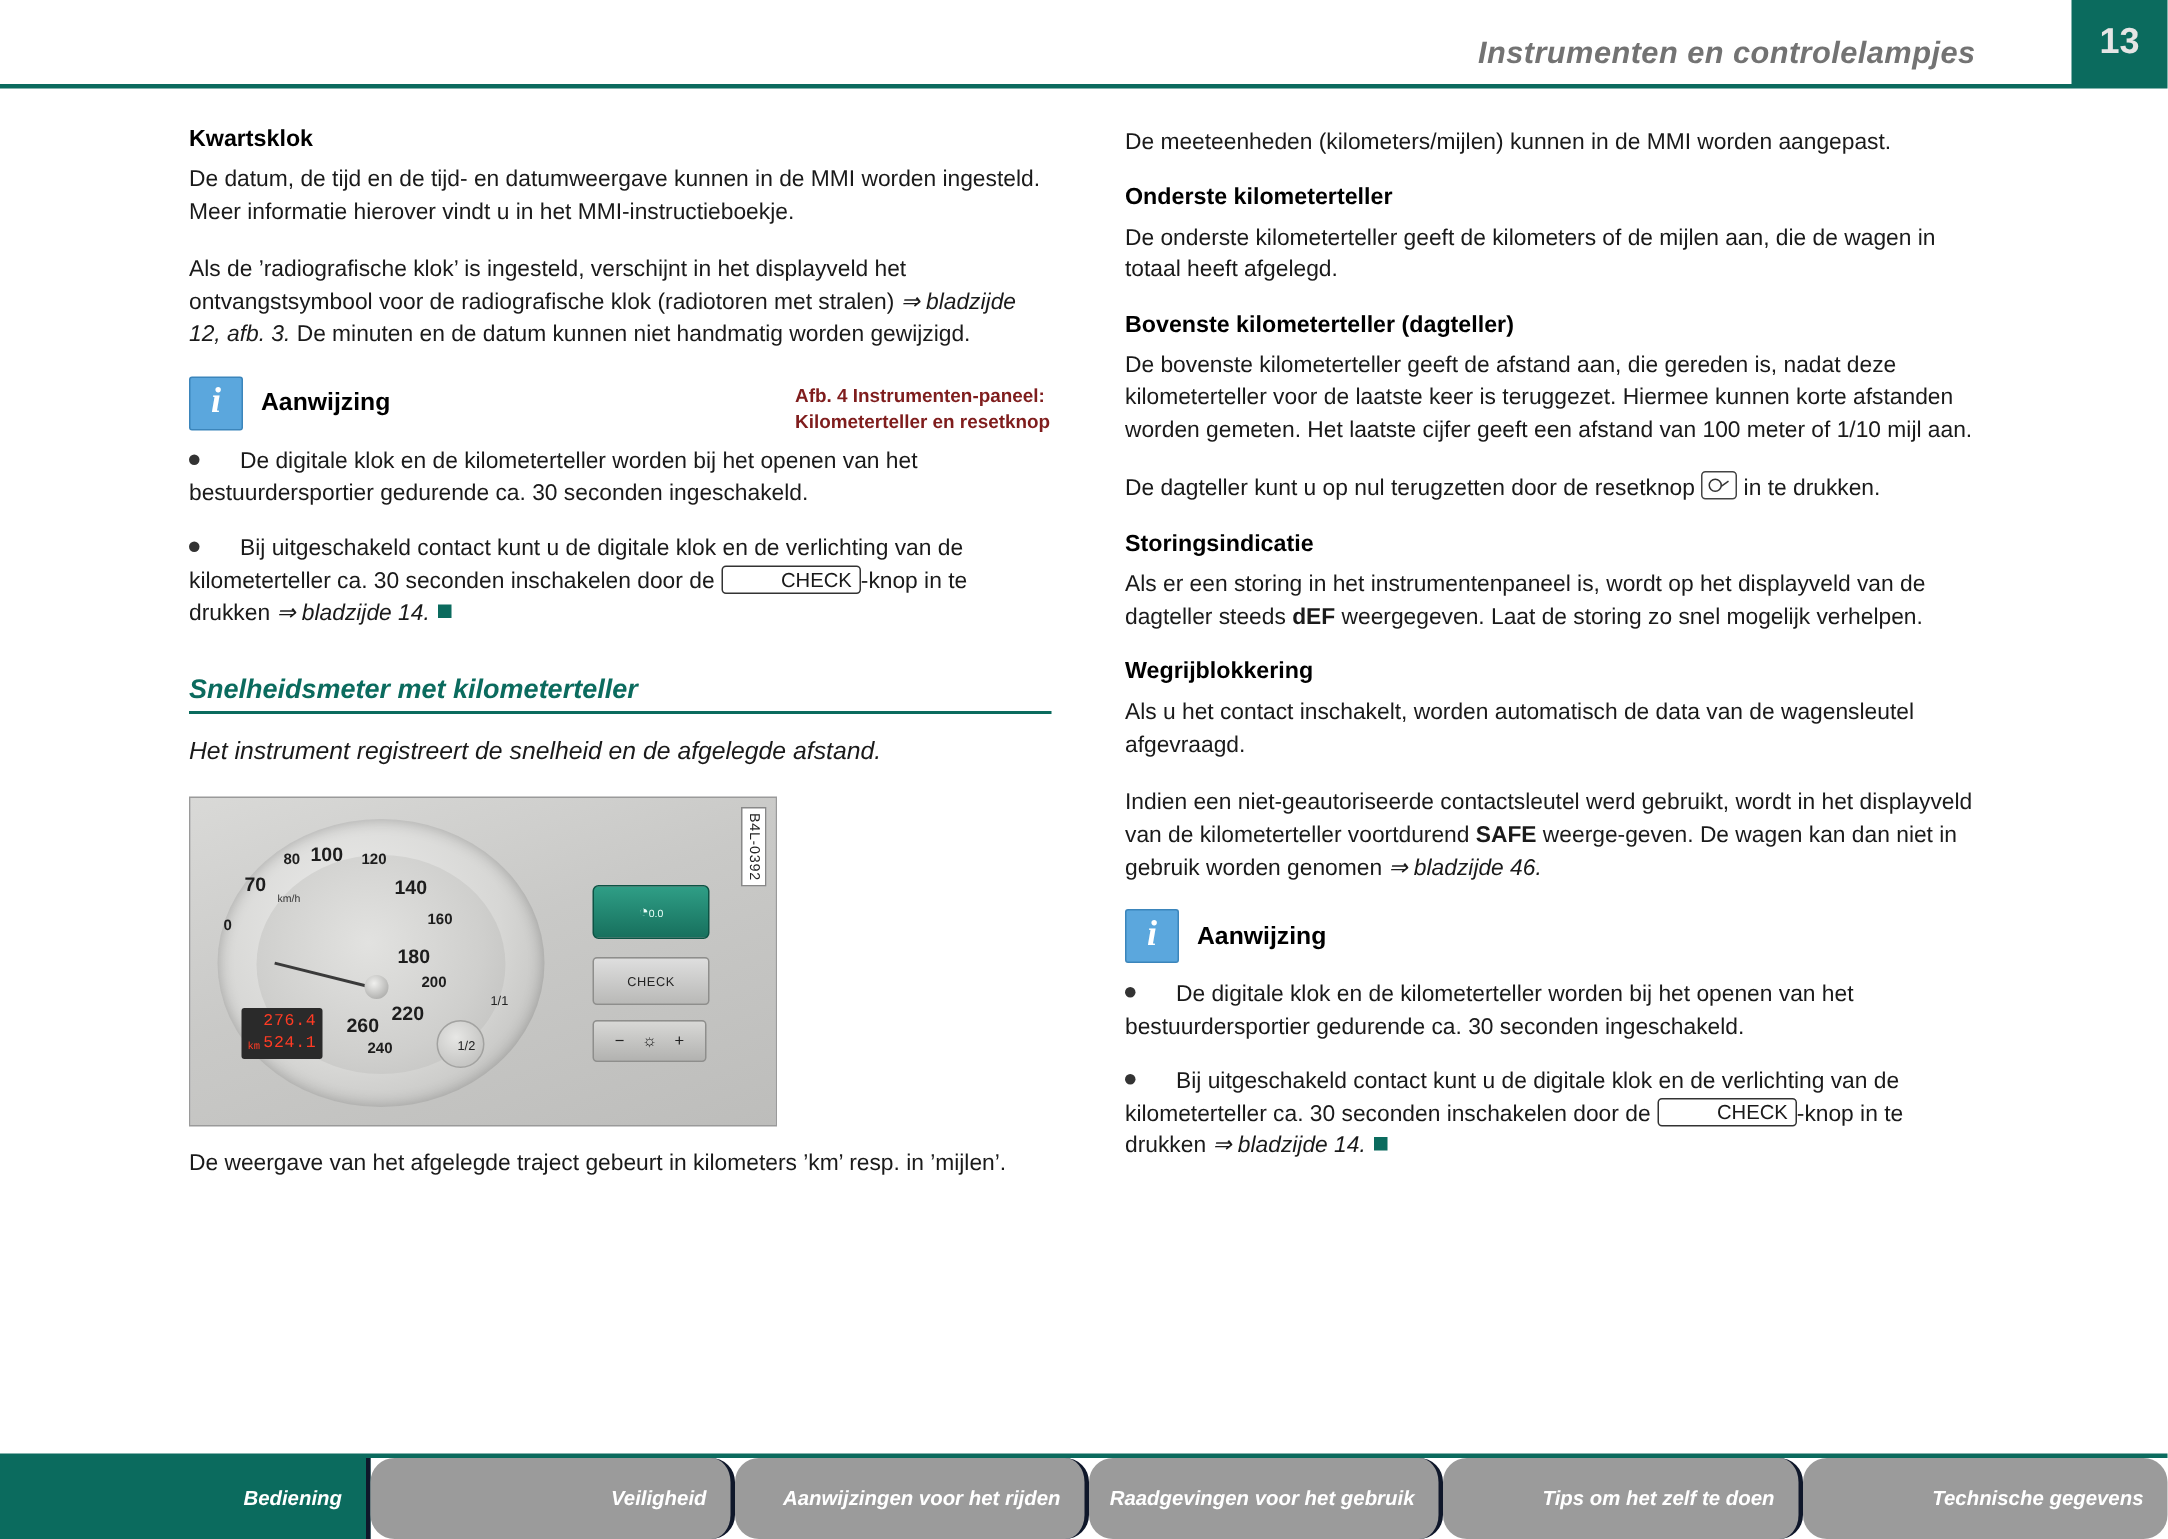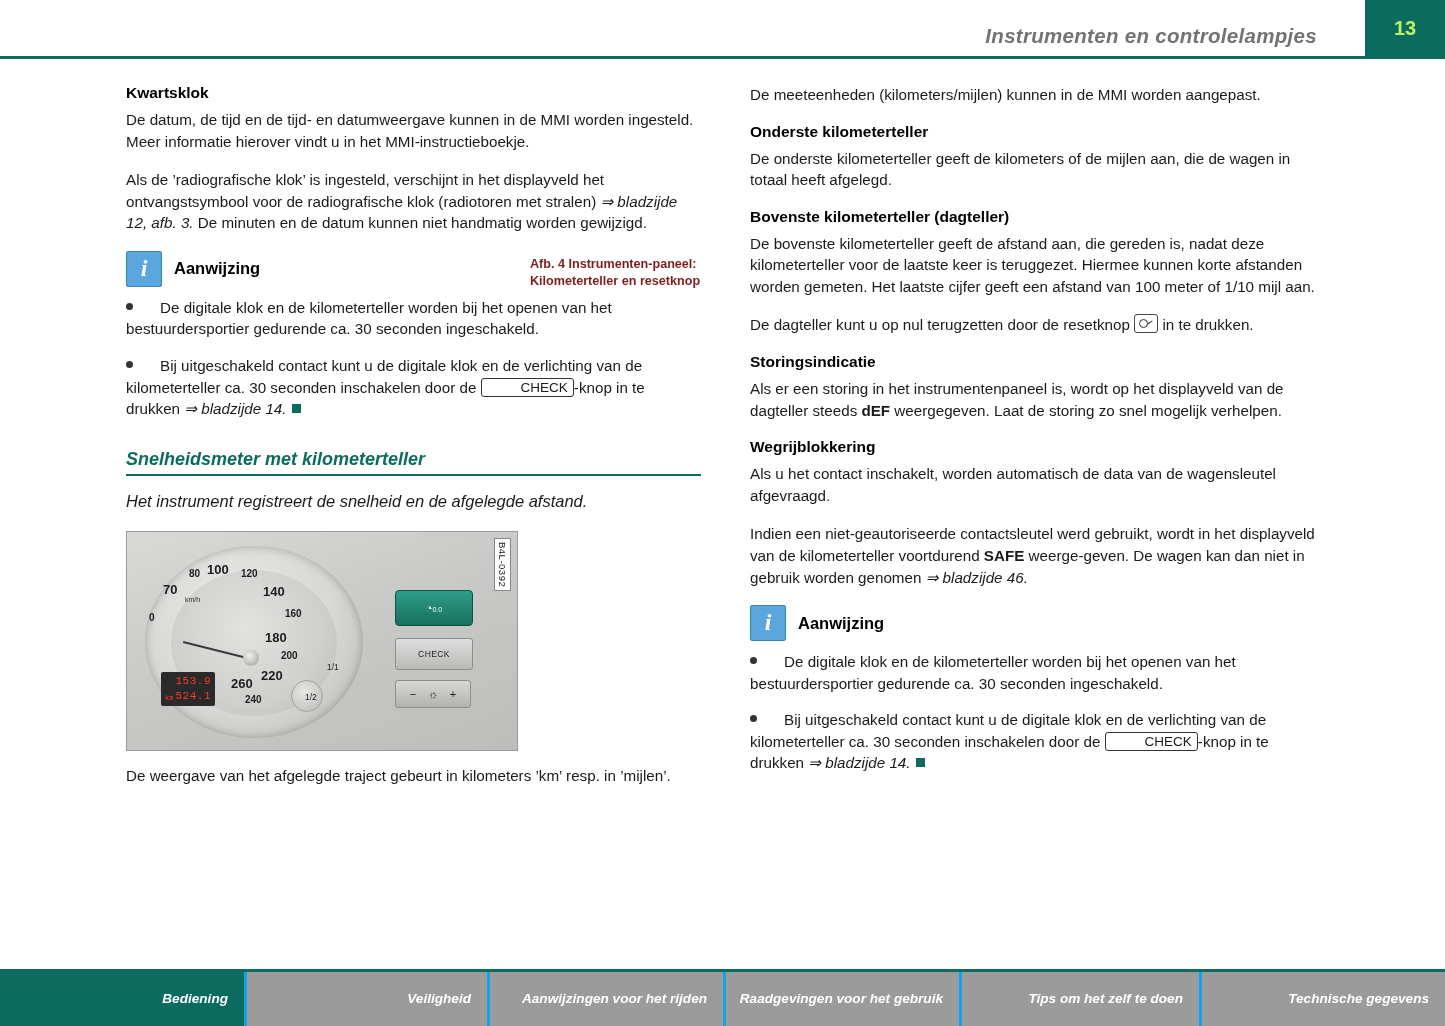--- a/index.html
+++ b/index.html
@@ -45,25 +45,25 @@
     font-style: italic;
     letter-spacing: 0.3px;
     color: #737373;
     text-align: right;
     white-space: nowrap;
   }
   .page-number-box {
     position: absolute;
     right: 0;
     top: 0;
-    width: 80px;
+    width: 64px;
     height: 56px;
     background: #0b6b5e;
-    color: #bef264;
-    font-size: 20px;
+    color: #e5e5e5;
+    font-size: 24px;
     font-weight: bold;
     display: flex;
     align-items: center;
     justify-content: center;
   }
   
   .col {
     position: absolute;
     top: 84px;
     width: 575px;
@@ -392,24 +392,24 @@
     align-items: center;
     justify-content: flex-end;
     padding: 0 16px 0 10px;
     box-sizing: border-box;
     font-size: 13.6px;
     font-weight: bold;
     font-style: italic;
     color: #ffffff;
     text-align: right;
     line-height: 1.2;
-    border-right: 3px solid #0ea5e9;
+    border-right: 3px solid #0f172a;
   }
   .ftab.active { background: #0b6b5e; }
-  .ftab.normal { background: #9b9b9b; }
+  .ftab.normal { background: #9b9b9b; border-radius: 16px; }
   .ftab:last-child { border-right: none; }
 </style>
 </head>
 <body>
 
 <div class="page">
 
   <div class="header">
     <div class="header-title">Instrumenten en controlelampjes</div>
     <div class="page-number-box">13</div>
@@ -465,21 +465,21 @@
         <div class="dial-num" style="left:136px; top:104px;">200</div>
         <div class="dial-num" style="left:116px; top:122px; font-size:13px;">220</div>
         <div class="dial-num" style="left:100px; top:148px;">240</div>
         <div class="dial-num" style="left:86px; top:130px; font-size:13px;">260</div>
         <div class="kmh" style="left:40px; top:50px;">km/h</div>
         <div class="needle"></div>
         <div class="hub"></div>
       </div>
 
       <div class="lcd">
-        <div class="l1">153.9</div>
+        <div class="l1">276.4</div>
         <div class="l2">524.1</div>
         <div class="l3">km</div>
       </div>
 
       <div class="small-dial"></div>
       <div class="tick-lbl" style="left:200px; top:130px;">1/1</div>
       <div class="tick-lbl" style="left:178px; top:160px;">1/2</div>
 
       <div class="btn-green">
         <span class="g-ico">◔<span style="font-size:7px">0.0</span></span>

